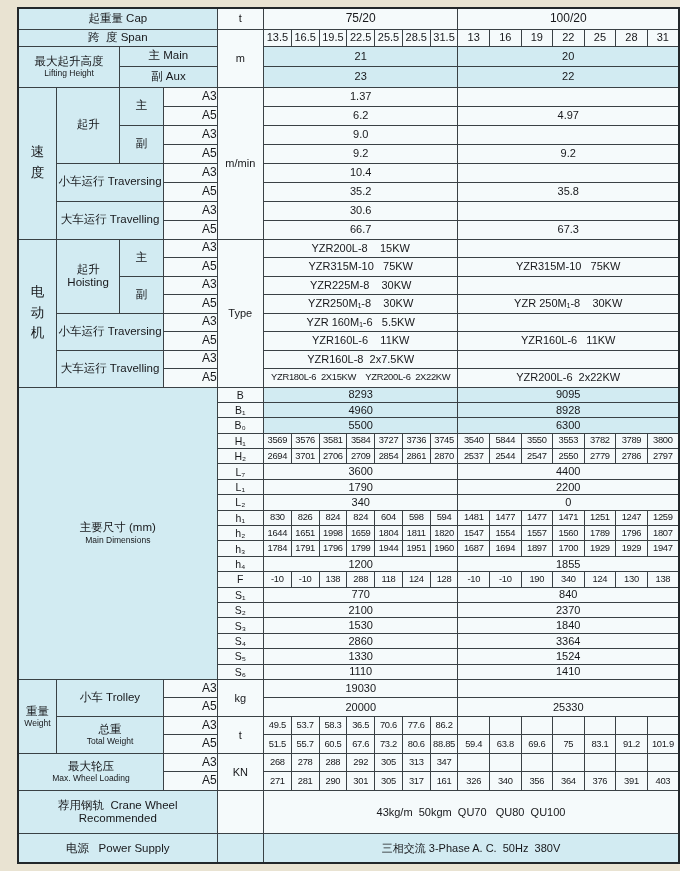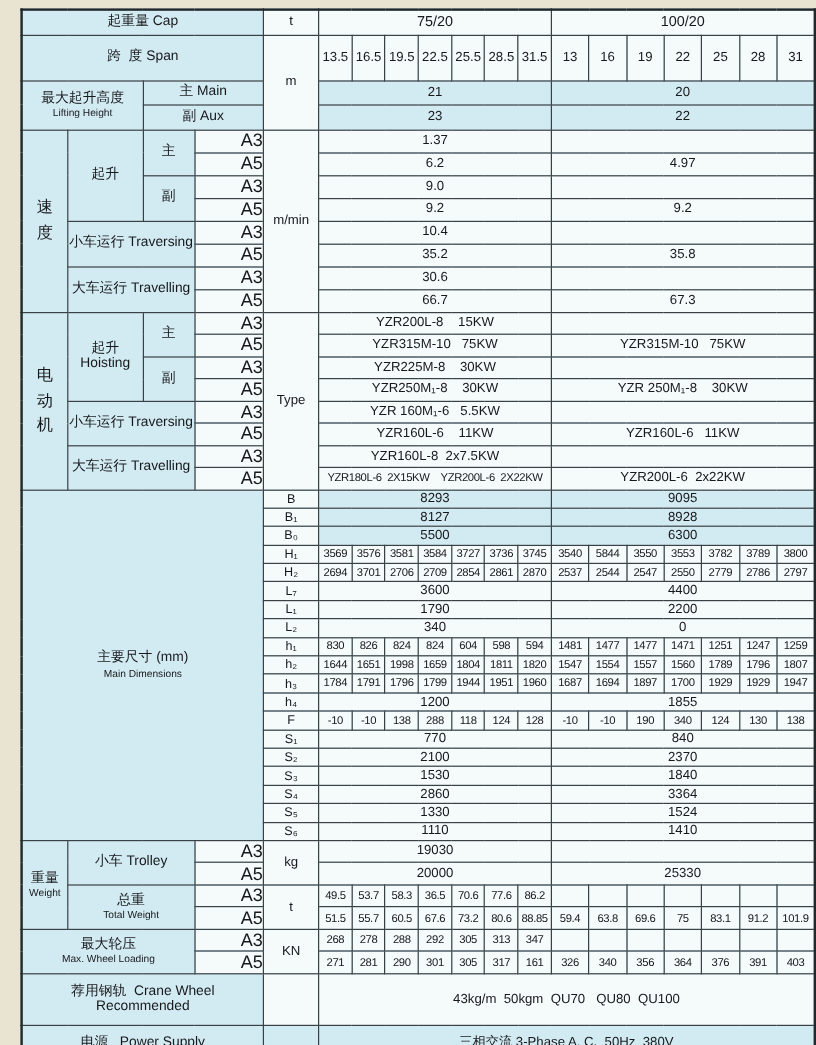--- a/index.html
+++ b/index.html
@@ -28,21 +28,21 @@
     line-height:1.1;
   }
   td .ct{line-height:1.15;}
   td .s{font-size:8.5px;line-height:1.1;margin-top:1px;}
   .w{background:var(--cell-white,#f5fafb);}
   .cy{background:var(--table-bg,#d2ebf2);}
   .lab{font-size:11.5px;background:var(--table-bg,#d2ebf2);}
   .head{font-size:12px;}
   .num{font-size:11px;}
   .sm{font-size:9.4px;letter-spacing:-0.3px;}
-  .a{font-size:15px;padding-left:38px;}
+  .a{font-size:12px;padding-left:38px;}
   .unit{font-size:11px;}
   .dim{font-size:10.5px;}
   .vlab{background:var(--table-bg,#d2ebf2);}
   .vlab .ct{
     width:15px;margin:0 auto;
     word-break:break-all;
     font-size:13.5px;line-height:1.55;
   }
 </style>
 </head>
@@ -79,21 +79,21 @@
           <td class="unit w">
             <div class="ct">t</div>
           </td>
           <td colspan="7" class="head w">
             <div class="ct">75/20</div>
           </td>
           <td colspan="7" class="head w">
             <div class="ct">100/20</div>
           </td>
         </tr>
-        <tr style="height: 38px;">
+        <tr style="height: 17px;">
           <td colspan="4" class="lab">
             <div class="ct">跨&nbsp;&nbsp;度 Span</div>
           </td>
           <td rowspan="3" class="unit w">
             <div class="ct">m</div>
           </td>
           <td class="num w">
             <div class="ct">13.5</div>
           </td>
           <td class="num w">
@@ -393,21 +393,21 @@
           </td>
           <td colspan="7" class="num cy">
             <div class="ct">9095</div>
           </td>
         </tr>
         <tr style="height: 15.4px;">
           <td class="dim w">
             <div class="ct">B₁</div>
           </td>
           <td colspan="7" class="num cy">
-            <div class="ct">8127</div>
+            <div class="ct">4960</div>
           </td>
           <td colspan="7" class="num cy">
             <div class="ct">8928</div>
           </td>
         </tr>
         <tr style="height: 15.4px;">
           <td class="dim w">
             <div class="ct">B₀</div>
           </td>
           <td colspan="7" class="num cy">

